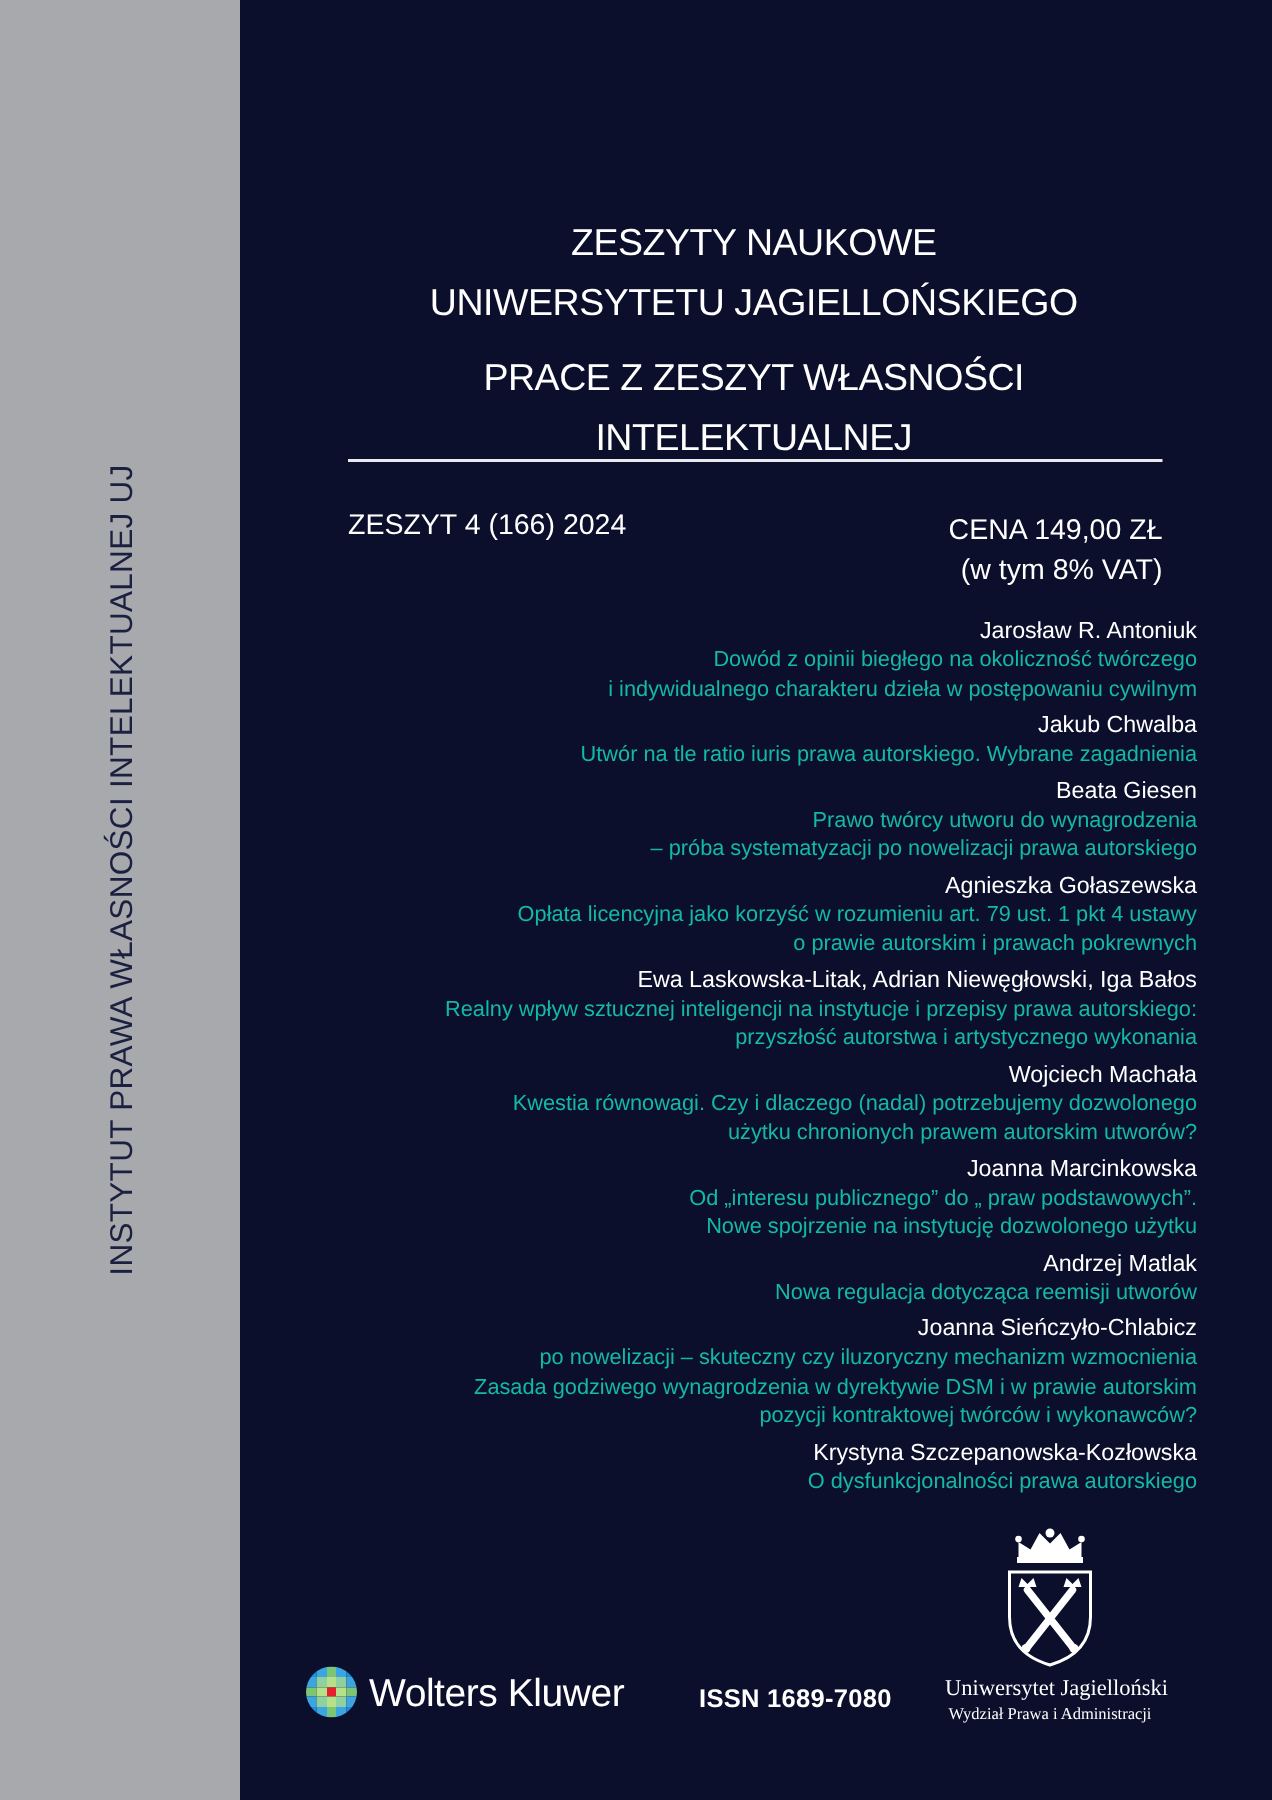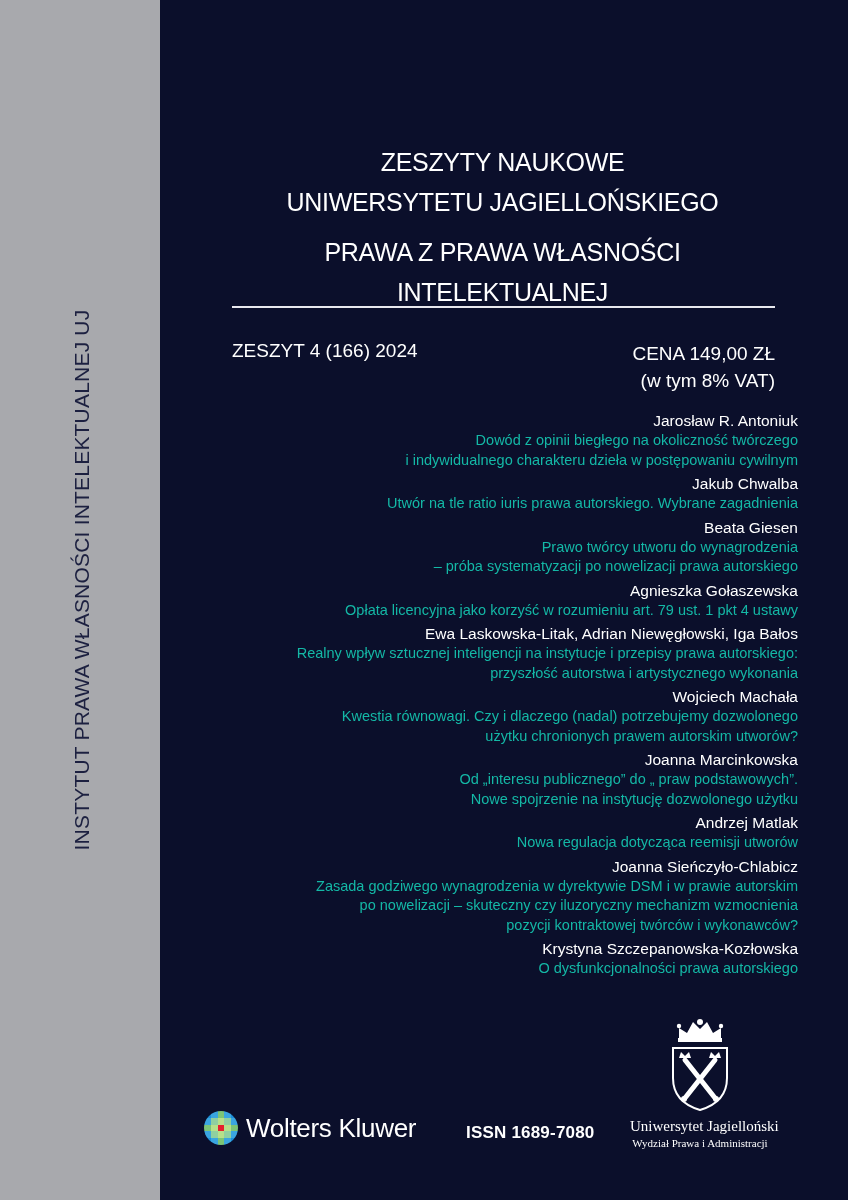--- a/index.html
+++ b/index.html
@@ -72,21 +72,21 @@
 
 <div class="spine">
   <div class="spine-text">INSTYTUT PRAWA WŁASNOŚCI INTELEKTUALNEJ UJ</div>
 </div>
 
 <div class="cover">
 
   <div class="title-block">
     <div class="title-line">ZESZYTY NAUKOWE</div>
     <div class="title-line">UNIWERSYTETU JAGIELLOŃSKIEGO</div>
-    <div class="title-line sub">PRAWA Z PRAWA WŁASNOŚCI INTELEKTUALNEJ</div>
+    <div class="title-line sub">PRACE Z ZESZYT WŁASNOŚCI INTELEKTUALNEJ</div>
   </div>
 
   <div class="rule"></div>
 
   <div class="issue">ZESZYT 4 (166) 2024</div>
   <div class="price">
     <div>CENA 149,00 ZŁ</div>
     <div class="vat">(w tym 8% VAT)</div>
   </div>
 
@@ -101,20 +101,21 @@
       <div class="article">Utwór na tle ratio iuris prawa autorskiego. Wybrane zagadnienia</div>
     </div>
     <div class="entry">
       <div class="author">Beata Giesen</div>
       <div class="article">Prawo twórcy utworu do wynagrodzenia</div>
       <div class="article">– próba systematyzacji po nowelizacji prawa autorskiego</div>
     </div>
     <div class="entry">
       <div class="author">Agnieszka Gołaszewska</div>
       <div class="article">Opłata licencyjna jako korzyść w rozumieniu art. 79 ust. 1 pkt 4 ustawy</div>
+      <div class="article">o prawie autorskim i prawach pokrewnych</div>
     </div>
     <div class="entry">
       <div class="author">Ewa Laskowska-Litak, Adrian Niewęgłowski, Iga Bałos</div>
       <div class="article">Realny wpływ sztucznej inteligencji na instytucje i przepisy prawa autorskiego:</div>
       <div class="article">przyszłość autorstwa i artystycznego wykonania</div>
     </div>
     <div class="entry">
       <div class="author">Wojciech Machała</div>
       <div class="article">Kwestia równowagi. Czy i dlaczego (nadal) potrzebujemy dozwolonego</div>
       <div class="article">użytku chronionych prawem autorskim utworów?</div>
@@ -123,22 +124,22 @@
       <div class="author">Joanna Marcinkowska</div>
       <div class="article">Od „interesu publicznego” do „ praw podstawowych”.</div>
       <div class="article">Nowe spojrzenie na instytucję dozwolonego użytku</div>
     </div>
     <div class="entry">
       <div class="author">Andrzej Matlak</div>
       <div class="article">Nowa regulacja dotycząca reemisji utworów</div>
     </div>
     <div class="entry">
       <div class="author">Joanna Sieńczyło-Chlabicz</div>
+      <div class="article">po nowelizacji – skuteczny czy iluzoryczny mechanizm wzmocnienia</div>
       <div class="article">Zasada godziwego wynagrodzenia w dyrektywie DSM i w prawie autorskim</div>
-      <div class="article">po nowelizacji – skuteczny czy iluzoryczny mechanizm wzmocnienia</div>
       <div class="article">pozycji kontraktowej twórców i wykonawców?</div>
     </div>
     <div class="entry">
       <div class="author">Krystyna Szczepanowska-Kozłowska</div>
       <div class="article">O dysfunkcjonalności prawa autorskiego</div>
     </div>
   </div>
 
   <div class="publisher">
     <div class="wk-globe">

